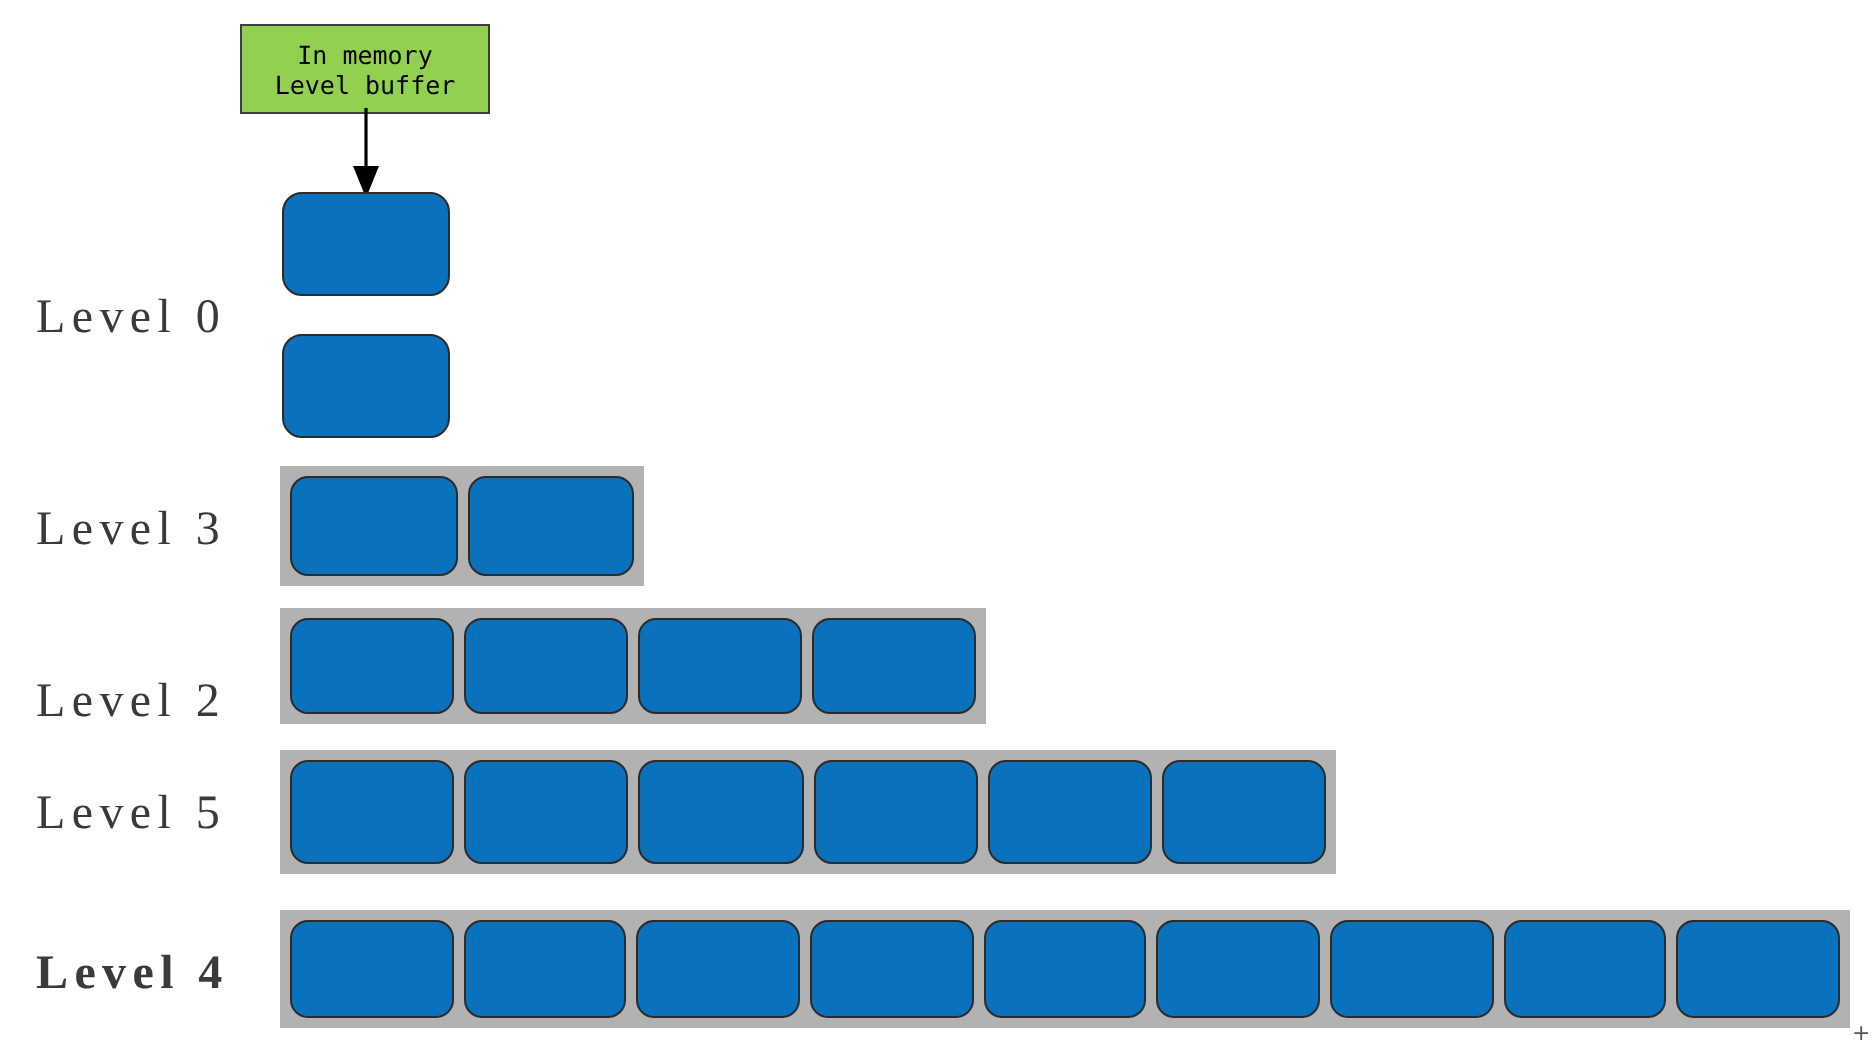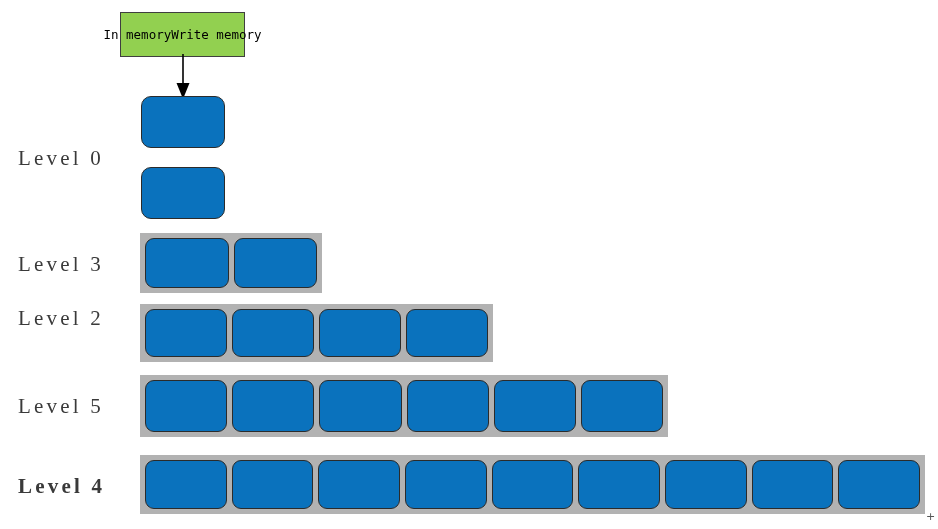--- a/index.html
+++ b/index.html
@@ -23,20 +23,21 @@
   .buffer-box {
     position: absolute;
     left: 120px;
     top: 12px;
     width: 125px;
     height: 45px;
     background: #92d050;
     border: 1px solid #3f3f3f;
     box-sizing: border-box;
     display: flex;
+    flex-direction: column;
     align-items: center;
     justify-content: center;
     font-family: "DejaVu Sans Mono", monospace;
     font-size: 12.5px;
     line-height: 15px;
     color: #000000;
     white-space: nowrap;
   }
 
   
@@ -46,21 +47,21 @@
     top: 54px;
     width: 46px;
     height: 46px;
   }
 
   
   .level-label {
     position: absolute;
     left: 18px;
     font-family: "Liberation Serif", serif;
-    font-size: 21px;
+    font-size: 24px;
     letter-spacing: 3.2px;
     color: #3a3a3a;
     white-space: nowrap;
   }
 
   
   .row {
     position: absolute;
     box-sizing: border-box;
     display: flex;
@@ -105,39 +106,39 @@
     line-height: 9px;
   }
 </style>
 </head>
 <body>
 
 <div class="canvas">
 
   <div class="buffer-box">
     <span>In memory</span>
-    <span>Write memory</span>
+    <span>Level buffer</span>
   </div>
 
   <svg class="arrow" viewBox="0 0 46 46" xmlns="http://www.w3.org/2000/svg">
     <line x1="23" y1="0" x2="23" y2="33" stroke="#000000" stroke-width="1.6"></line>
     <polygon points="23,45 16.5,29 29.5,29" fill="#000000"></polygon>
   </svg>
 
   <div class="level-label" style="top:146px;">Level 0</div>
   <div class="l0-block" style="top:96px;  height:52px;"></div>
   <div class="l0-block" style="top:167px; height:52px;"></div>
 
   <div class="level-label" style="top:252px;">Level 3</div>
   <div class="row framed" style="left:140px; top:233px; width:182px; height:60px;">
     <div class="sst"></div>
     <div class="sst"></div>
   </div>
 
-  <div class="level-label" style="top:306px;">Level 2</div>
+  <div class="level-label" style="top:338px;">Level 2</div>
   <div class="row framed" style="left:140px; top:304px; width:353px; height:58px;">
     <div class="sst"></div>
     <div class="sst"></div>
     <div class="sst"></div>
     <div class="sst"></div>
   </div>
 
   <div class="level-label" style="top:394px;">Level 5</div>
   <div class="row framed" style="left:140px; top:375px; width:528px; height:62px;">
     <div class="sst"></div>

